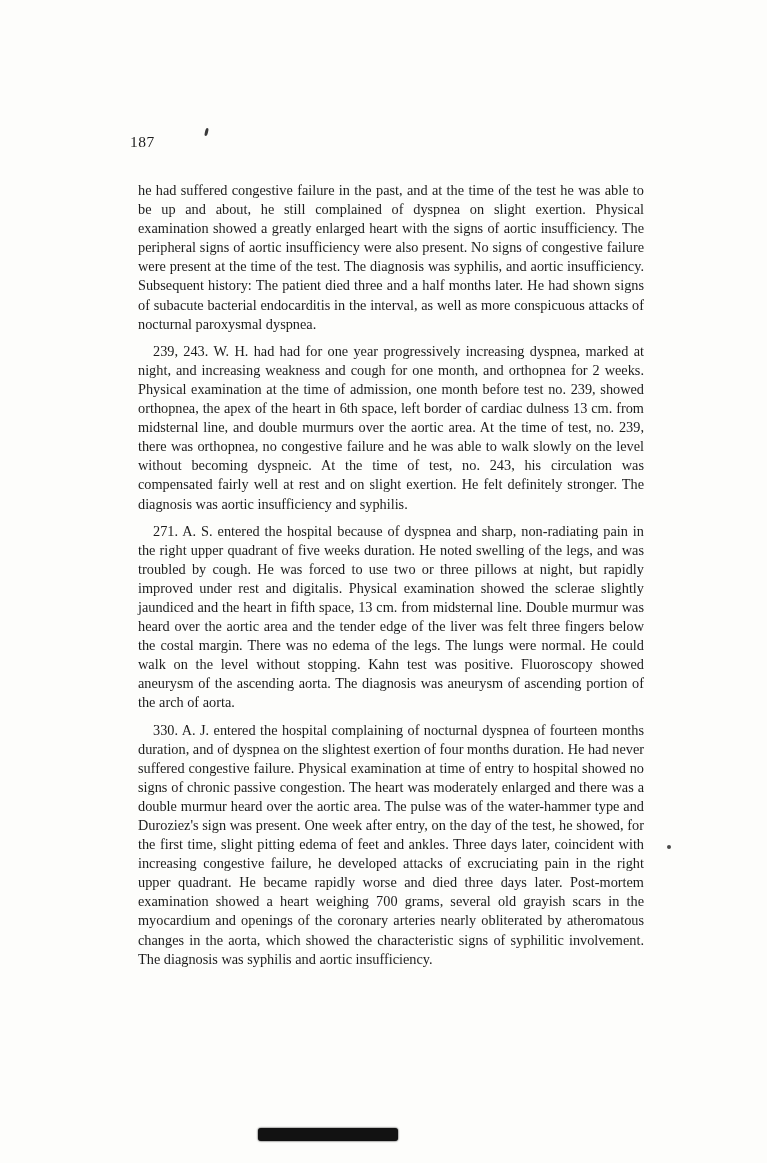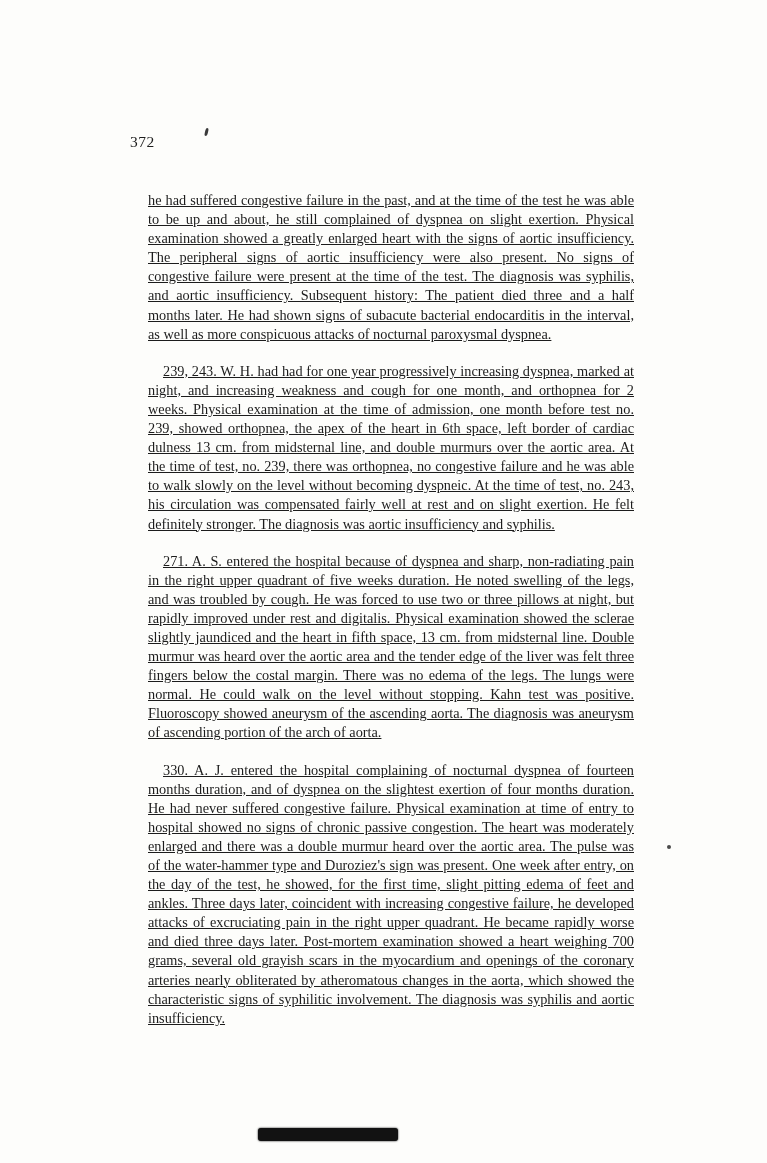--- a/index.html
+++ b/index.html
@@ -42,21 +42,21 @@
     .text-block {
       position: absolute;
       top: 173px;
       left: 130px;
       width: 522px;
       font-size: 14.3px;
       line-height: 19.1px;
       text-align: justify;
       color: #1c1c1c;
     }
-    .text-block p { margin: 18px; text-decoration: underline; }
+    .text-block p { margin: 8px; }
     .text-block p.indent { text-indent: 15px; }
 
     .scan-speck-a {
       position: absolute;
       left: 205px;
       top: 128px;
       width: 3px;
       height: 8px;
       background: #3a3a3a;
       border-radius: 40%;
@@ -79,21 +79,21 @@
       height: 13px;
       background: #121212;
       border-radius: 3px;
       box-shadow: 0 0 2px #000;
     }
   </style>
 </head>
 <body>
 
 <header class="running-head">
-  <span class="page-number">372</span>
+  <span class="page-number">187</span>
 </header>
 
 <main class="text-block">
   <p>he had suffered congestive failure in the past, and at the time of the test he was able to be up and about, he still complained of dyspnea on slight exertion. Physical examination showed a greatly enlarged heart with the signs of aortic insufficiency. The peripheral signs of aortic insufficiency were also present. No signs of congestive failure were present at the time of the test. The diagnosis was syphilis, and aortic insufficiency. Subsequent history: The patient died three and a half months later. He had shown signs of subacute bacterial endocarditis in the interval, as well as more conspicuous attacks of nocturnal paroxysmal dyspnea.</p>
   <p class="indent">239, 243. W. H. had had for one year progressively increasing dyspnea, marked at night, and increasing weakness and cough for one month, and orthopnea for 2 weeks. Physical examination at the time of admission, one month before test no. 239, showed orthopnea, the apex of the heart in 6th space, left border of cardiac dulness 13 cm. from midsternal line, and double murmurs over the aortic area. At the time of test, no. 239, there was orthopnea, no congestive failure and he was able to walk slowly on the level without becoming dyspneic. At the time of test, no. 243, his circulation was compensated fairly well at rest and on slight exertion. He felt definitely stronger. The diagnosis was aortic insufficiency and syphilis.</p>
   <p class="indent">271. A. S. entered the hospital because of dyspnea and sharp, non-radiating pain in the right upper quadrant of five weeks duration. He noted swelling of the legs, and was troubled by cough. He was forced to use two or three pillows at night, but rapidly improved under rest and digitalis. Physical examination showed the sclerae slightly jaundiced and the heart in fifth space, 13 cm. from midsternal line. Double murmur was heard over the aortic area and the tender edge of the liver was felt three fingers below the costal margin. There was no edema of the legs. The lungs were normal. He could walk on the level without stopping. Kahn test was positive. Fluoroscopy showed aneurysm of the ascending aorta. The diagnosis was aneurysm of ascending portion of the arch of aorta.</p>
   <p class="indent">330. A. J. entered the hospital complaining of nocturnal dyspnea of fourteen months duration, and of dyspnea on the slightest exertion of four months duration. He had never suffered congestive failure. Physical examination at time of entry to hospital showed no signs of chronic passive congestion. The heart was moderately enlarged and there was a double murmur heard over the aortic area. The pulse was of the water-hammer type and Duroziez's sign was present. One week after entry, on the day of the test, he showed, for the first time, slight pitting edema of feet and ankles. Three days later, coincident with increasing congestive failure, he developed attacks of excruciating pain in the right upper quadrant. He became rapidly worse and died three days later. Post-mortem examination showed a heart weighing 700 grams, several old grayish scars in the myocardium and openings of the coronary arteries nearly obliterated by atheromatous changes in the aorta, which showed the characteristic signs of syphilitic involvement. The diagnosis was syphilis and aortic insufficiency.</p>
 </main>
 
 <div class="scan-speck-a"></div>

